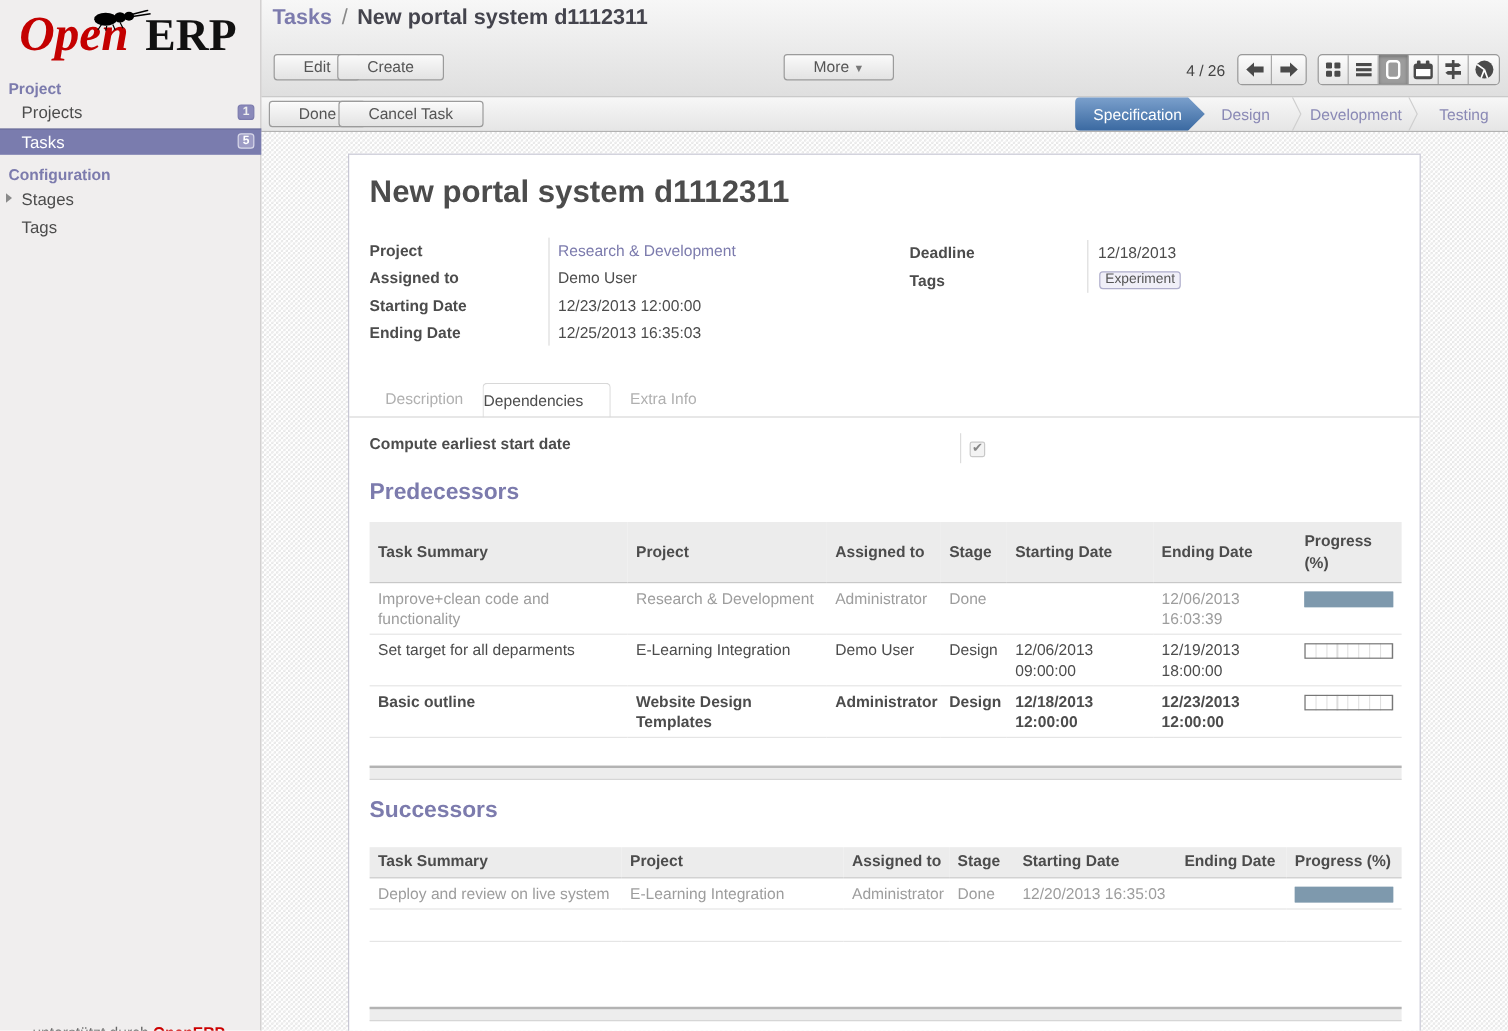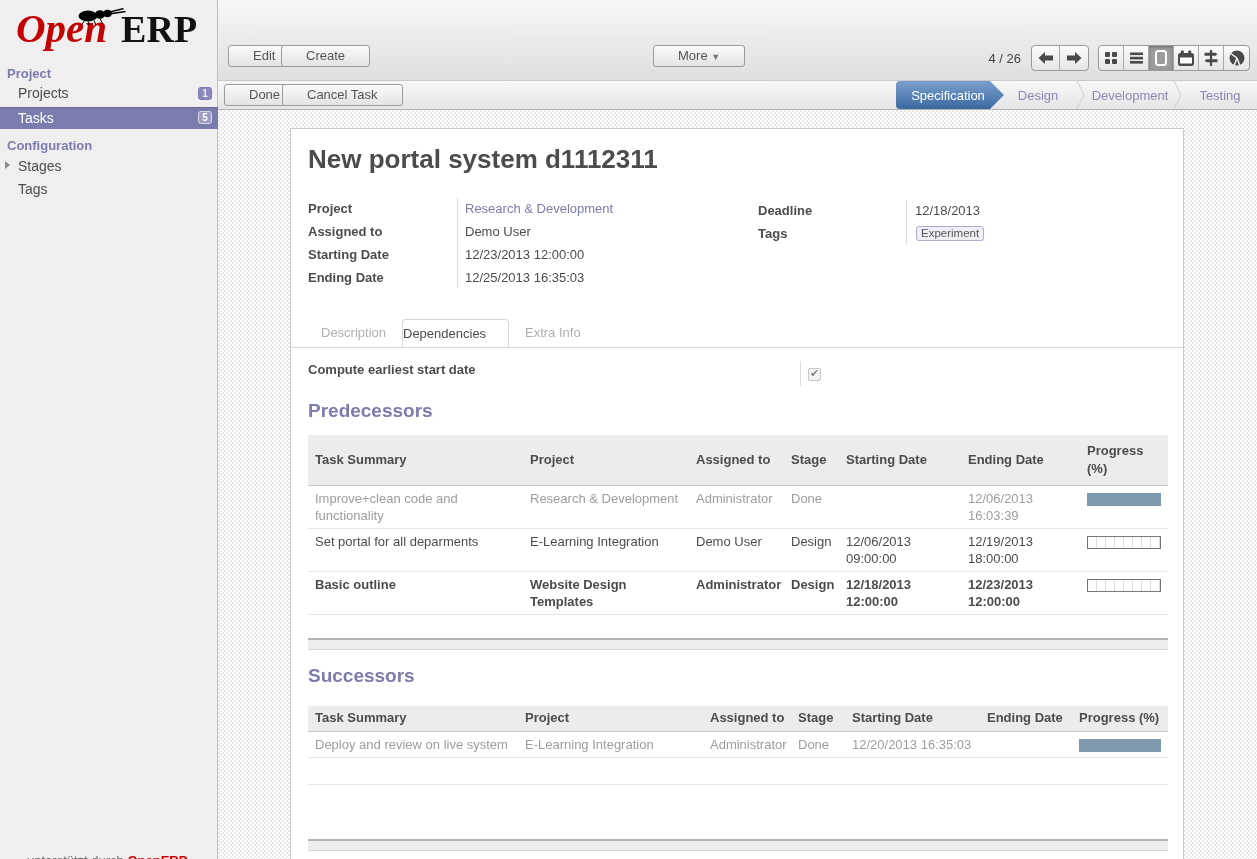--- a/index.html
+++ b/index.html
@@ -103,20 +103,21 @@
     </div>
   <div class="mhead" style="top:138px">Configuration</div>
   <div class="tri" style="top:161px"></div>
   <div class="mitem" style="top:158px">Stages</div>
   <div class="mitem" style="top:181px">Tags</div>
   <div id="sfoot">unterstützt durch <b>OpenERP</b></div>
 </div>
 
 <div id="main">
   <div id="hdr">
+    <div id="bc"><span class="lnk">Tasks</span><span class="sep"> / </span>New portal system d1112311</div>
     <div class="btn" style="left:10px;top:45px">Edit</div>
     <div class="btn" style="left:63px;top:45px">Create</div>
     <div class="btn" style="left:435px;top:45px">More <span style="font-size:9px;color:#777">▼</span></div>
     <div id="pager_txt">4 / 26</div>
     <div class="grp" style="left:813px">
       <div class="cell">
           <svg width="16" height="14" viewBox="0 0 16 14">
             <path d="M7 1 L7 4.5 L15 4.5 L15 9.5 L7 9.5 L7 13 L0.5 7 Z" fill="#4a4a4a"></path>
           </svg>
         </div>
@@ -245,21 +246,21 @@
               <td>Research &amp; Development</td>
               <td>Administrator</td>
               <td>Done</td>
               <td></td>
               <td>12/06/2013 16:03:39</td>
               <td>
                 <div class="pbar_full"></div>
               </td>
             </tr>
         <tr style="height:43px">
-              <td>Set portal for all deparments</td>
+              <td>Set target for all deparments</td>
               <td>E-Learning Integration</td>
               <td>Demo User</td>
               <td>Design</td>
               <td>12/06/2013 09:00:00</td>
               <td>12/19/2013 18:00:00</td>
               <td>
                 <div class="pbar_empty"></div>
               </td>
             </tr>
         <tr class="boldrow" style="height:42px">

